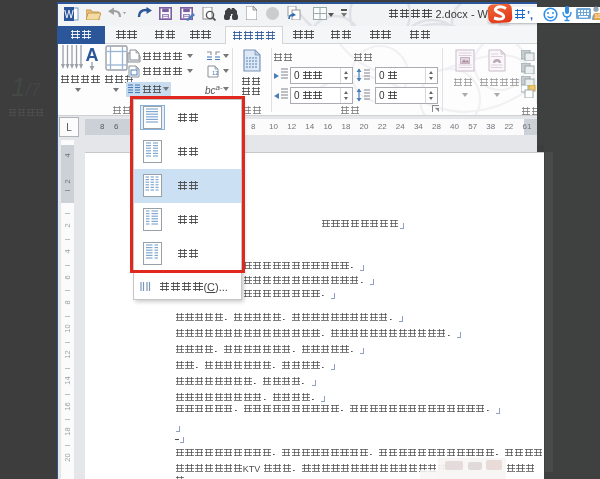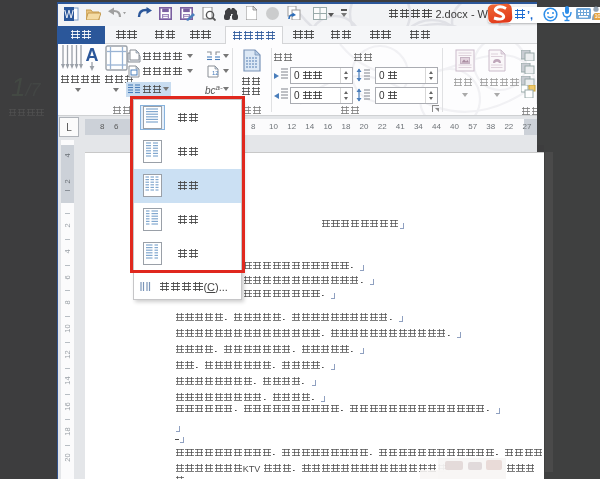--- a/index.html
+++ b/index.html
@@ -369,28 +369,28 @@
 <div class="ab" style="left:114px;top:122px;font-size:8px;color:#5a5a5a">6</div>
 <div class="ab" style="left:55px;top:122px;font-size:8px;color:#5a5a5a;width:500px;height:10px">
     <span style="position:absolute;left:196.0px;top:0;color:#6e7378">8</span>
     <span style="position:absolute;left:214.10000000000002px;top:0;color:#6e7378">10</span>
     <span style="position:absolute;left:232.2px;top:0;color:#6e7378">12</span>
     <span style="position:absolute;left:250.3px;top:0;color:#6e7378">14</span>
     <span style="position:absolute;left:268.4px;top:0;color:#6e7378">16</span>
     <span style="position:absolute;left:286.5px;top:0;color:#6e7378">18</span>
     <span style="position:absolute;left:304.6px;top:0;color:#6e7378">20</span>
     <span style="position:absolute;left:322.70000000000005px;top:0;color:#6e7378">22</span>
-    <span style="position:absolute;left:340.8px;top:0;color:#6e7378">41</span>
+    <span style="position:absolute;left:340.8px;top:0;color:#6e7378">24</span>
     <span style="position:absolute;left:358.9px;top:0;color:#6e7378">34</span>
-    <span style="position:absolute;left:377.0px;top:0;color:#6e7378">44</span>
+    <span style="position:absolute;left:377.0px;top:0;color:#6e7378">28</span>
     <span style="position:absolute;left:395.1px;top:0;color:#6e7378">40</span>
     <span style="position:absolute;left:413.20000000000005px;top:0;color:#6e7378">57</span>
     <span style="position:absolute;left:431.3px;top:0;color:#6e7378">38</span>
     <span style="position:absolute;left:449.40000000000003px;top:0;color:#6e7378">22</span>
-    <span style="position:absolute;left:467.5px;top:0;color:#6e7378">27</span>
+    <span style="position:absolute;left:467.5px;top:0;color:#6e7378">61</span>
   </div>
 <div class="ab" style="left:58px;top:138px;width:479px;height:341px;background:#e4e6e9"></div>
 <div class="ab" style="left:61px;top:140px;width:13px;height:339px;background:#fbfbfc"></div>
 <div class="ab" style="left:61px;top:145px;width:13px;height:58px;background:#ccd1d8"></div>
 <div class="ab" style="left:61px;top:145px;width:13px;height:58px">
     <div class="ab" style="left:0;top:6px;width:13px;text-align:center;font-size:7.5px;color:#6a7076;transform:rotate(-90deg)">4</div>
     <div class="ab" style="left:0;top:32px;width:13px;text-align:center;font-size:7.5px;color:#6a7076;transform:rotate(-90deg)">2</div>
     <div class="ab" style="left:4px;top:45px;width:5px;height:1px;background:#8a9098"></div>
   </div>
 <div class="ab" style="left:61px;top:140px;width:13px;height:339px;overflow:hidden">

